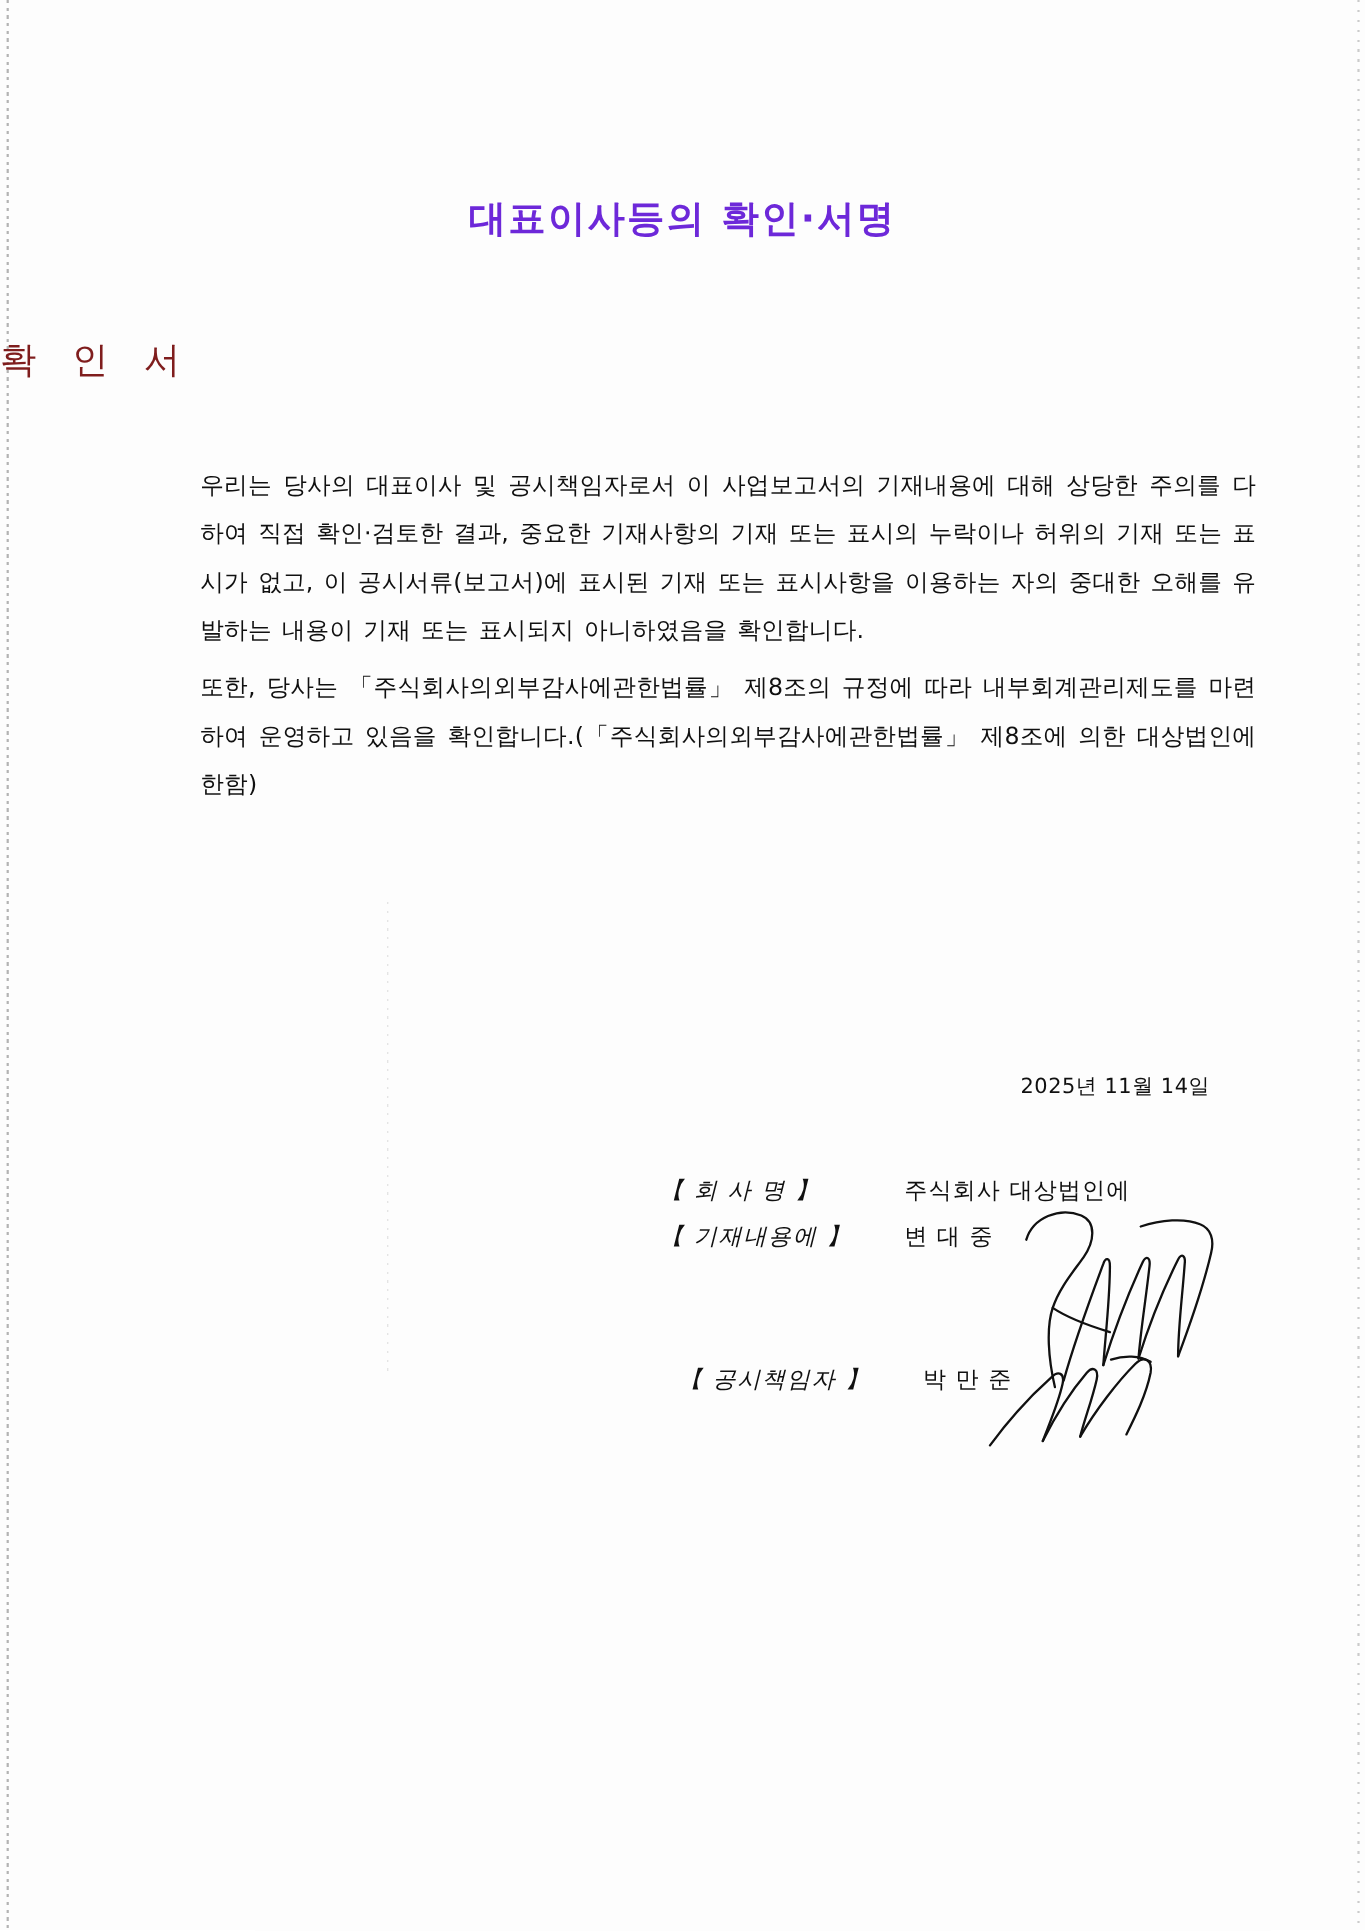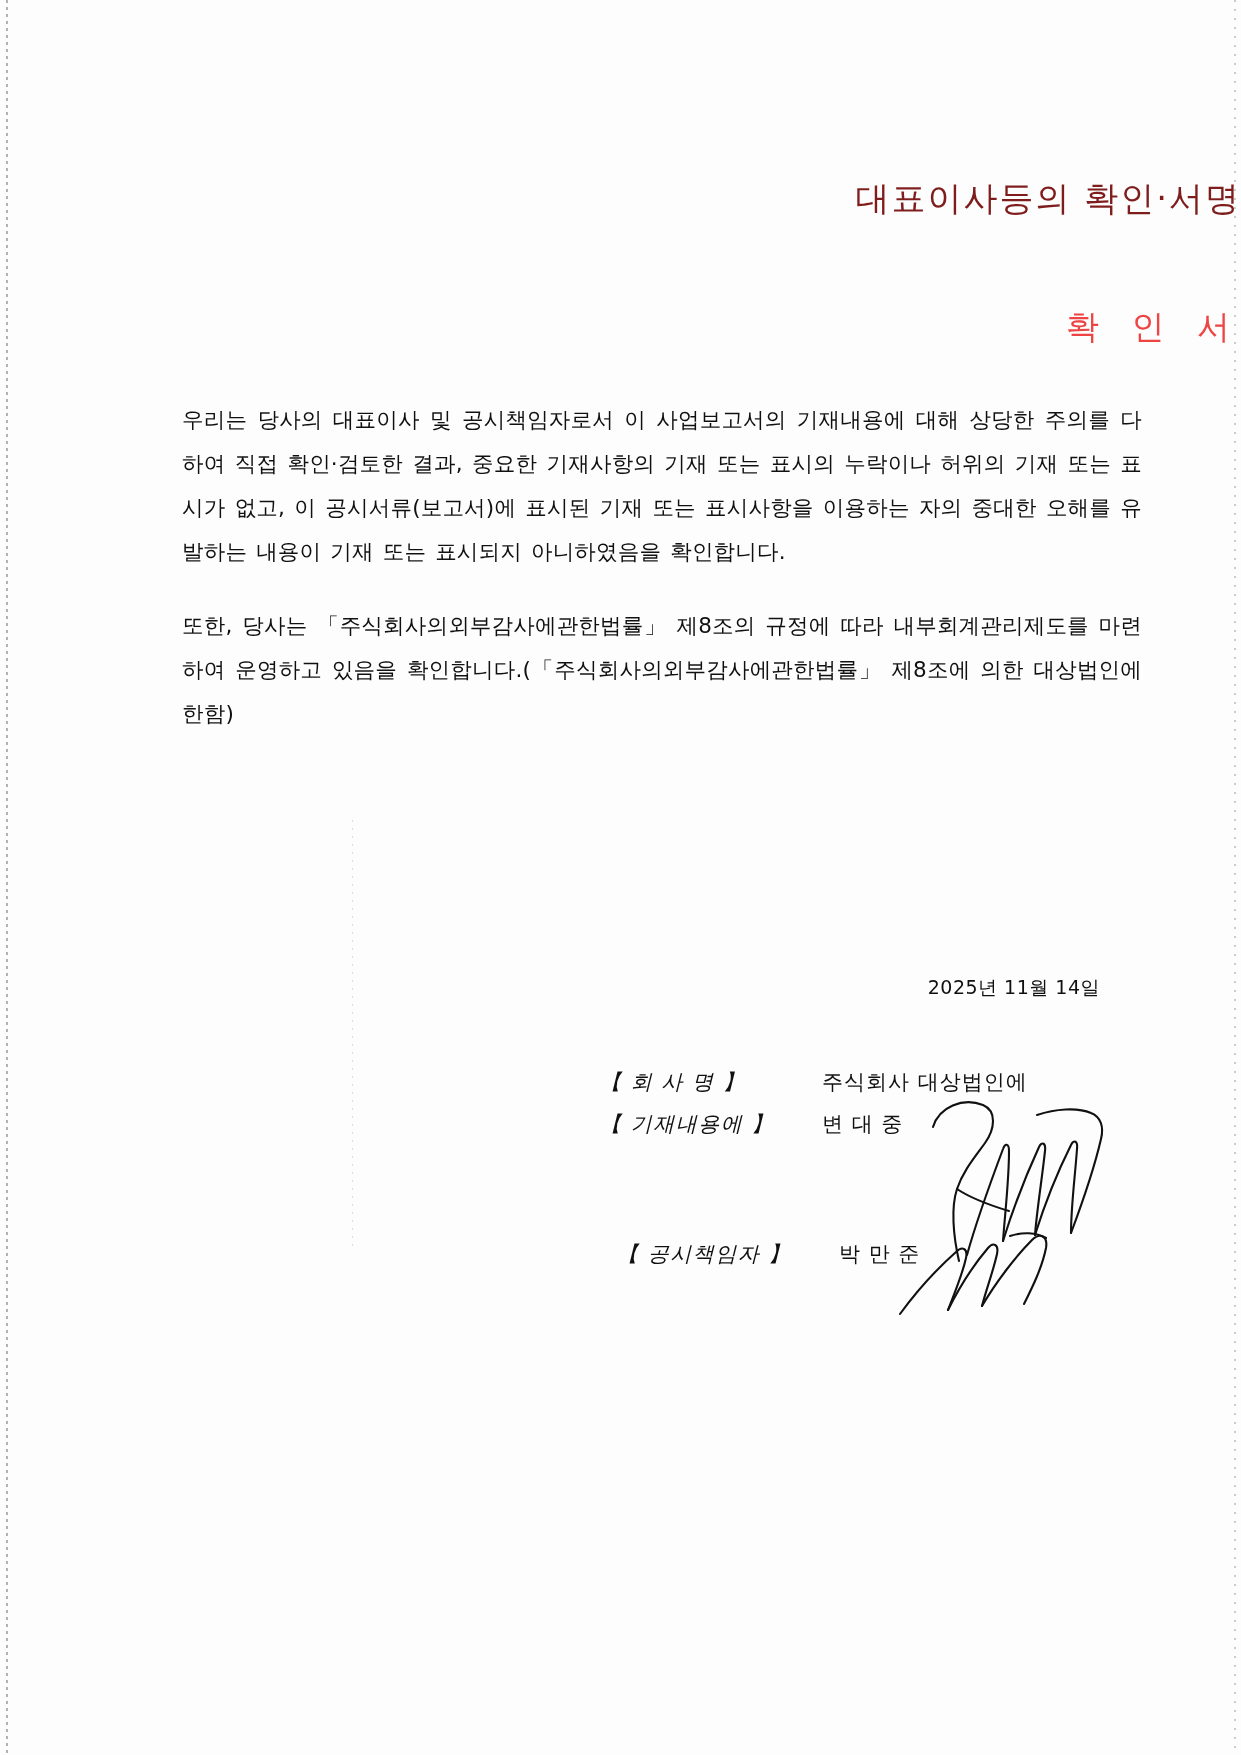--- a/index.html
+++ b/index.html
@@ -63,47 +63,47 @@
       rgba(255,255,255,0) 8px
     );
     opacity: 0.55;
   }
 
   .doc-title {
     position: absolute;
     top: 176px;
     left: 0;
     width: 1241px;
-    text-align: right;
+    text-align: center;
     font-size: 34px;
     letter-spacing: 2px;
-    font-weight: 400;
-    color: #7f1d1d;
+    font-weight: 700;
+    color: #6d28d9;
   }
   .doc-subtitle {
     position: absolute;
     top: 305px;
     left: 0;
     width: 1241px;
-    text-align: right;
+    text-align: left;
     font-size: 33px;
     letter-spacing: 11px;
     font-weight: 500;
-    color: #ef4444;
+    color: #7f1d1d;
   }
   .para {
     font-size: 21.5px;
     line-height: 44px;
     color: #101010;
     text-align: justify;
     text-justify: inter-character;
     letter-spacing: 0.2px;
     word-spacing: 2px;
   }
-  .para-1 { position: absolute; top: 398px; left: 140px; width: 960px; }
+  .para-1 { position: absolute; top: 420px; left: 140px; width: 960px; }
   .para-2 { position: absolute; top: 604px; left: 140px; width: 960px; }
   .indent { padding-left: 42px; }
 
   .date-line {
     position: absolute;
     top: 975px;
     left: 0;
     width: 1100px;
     text-align: right;
     font-size: 19px;

